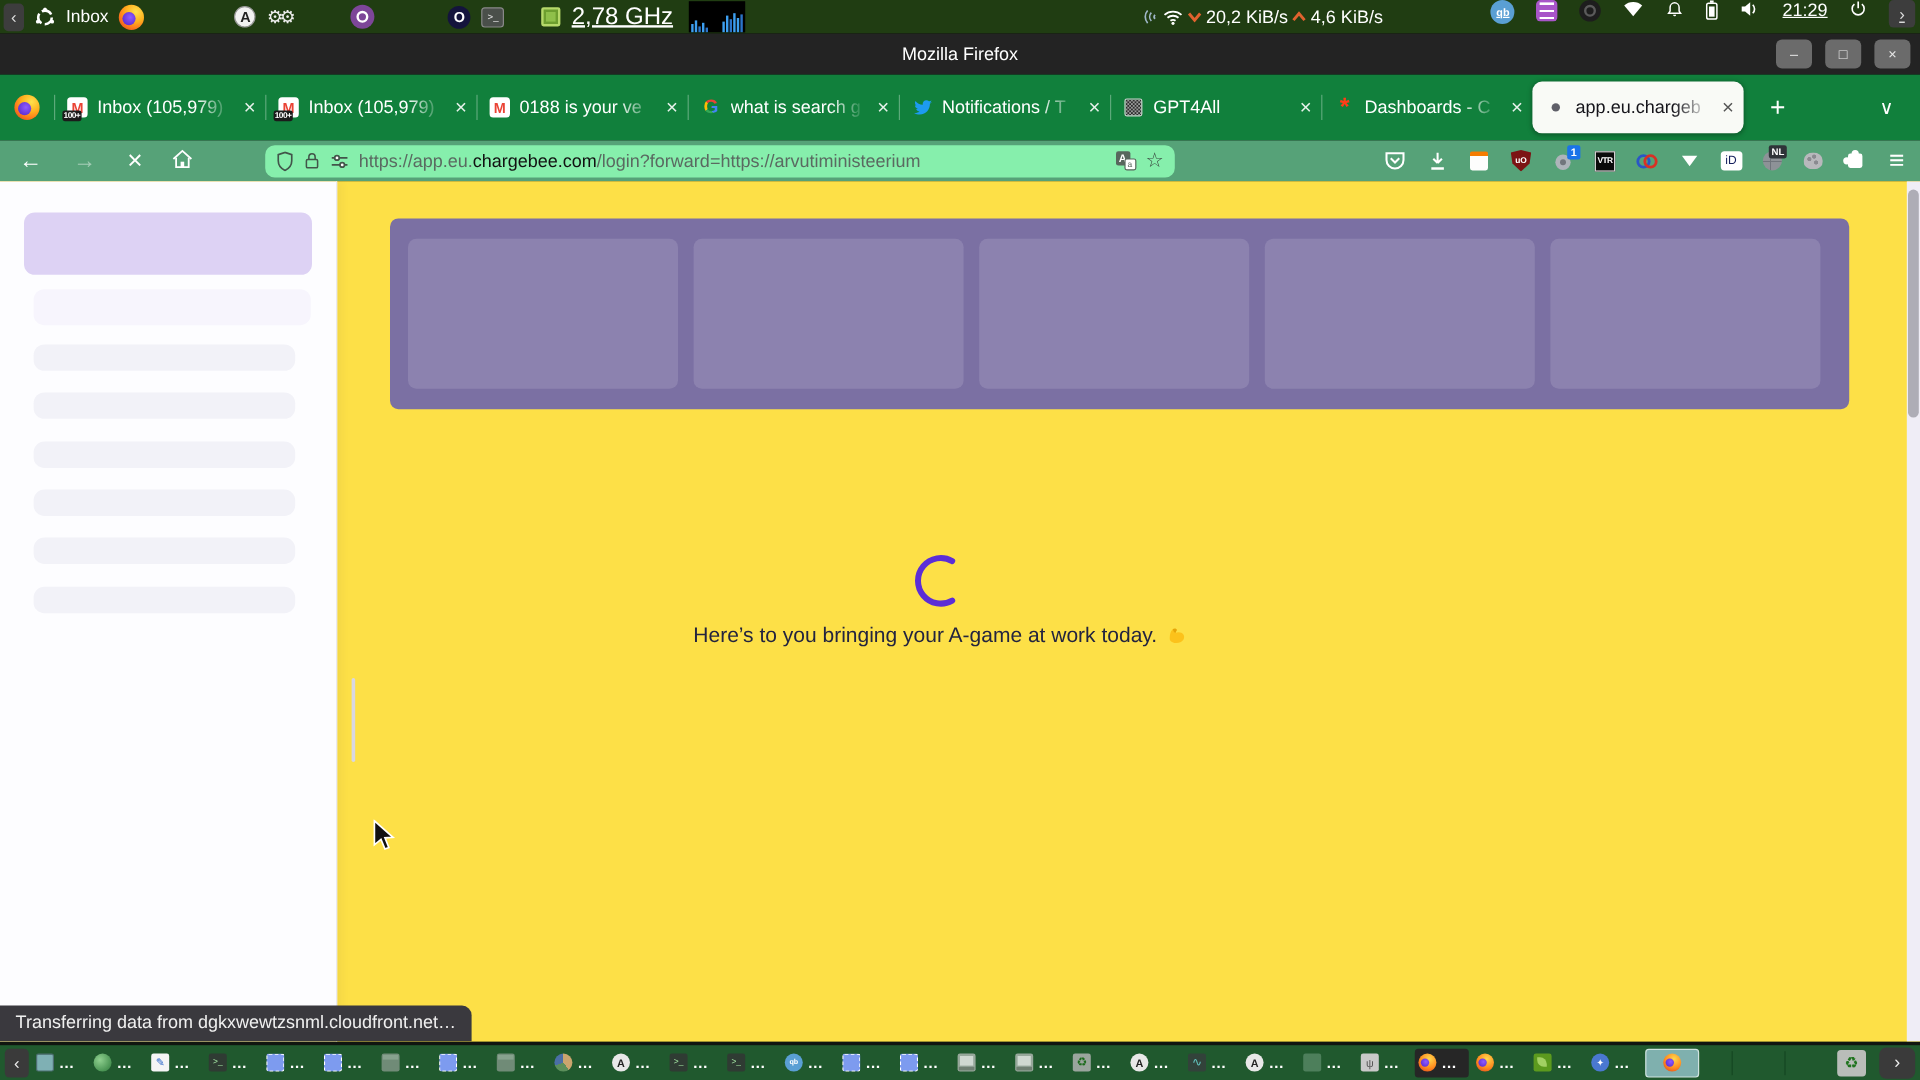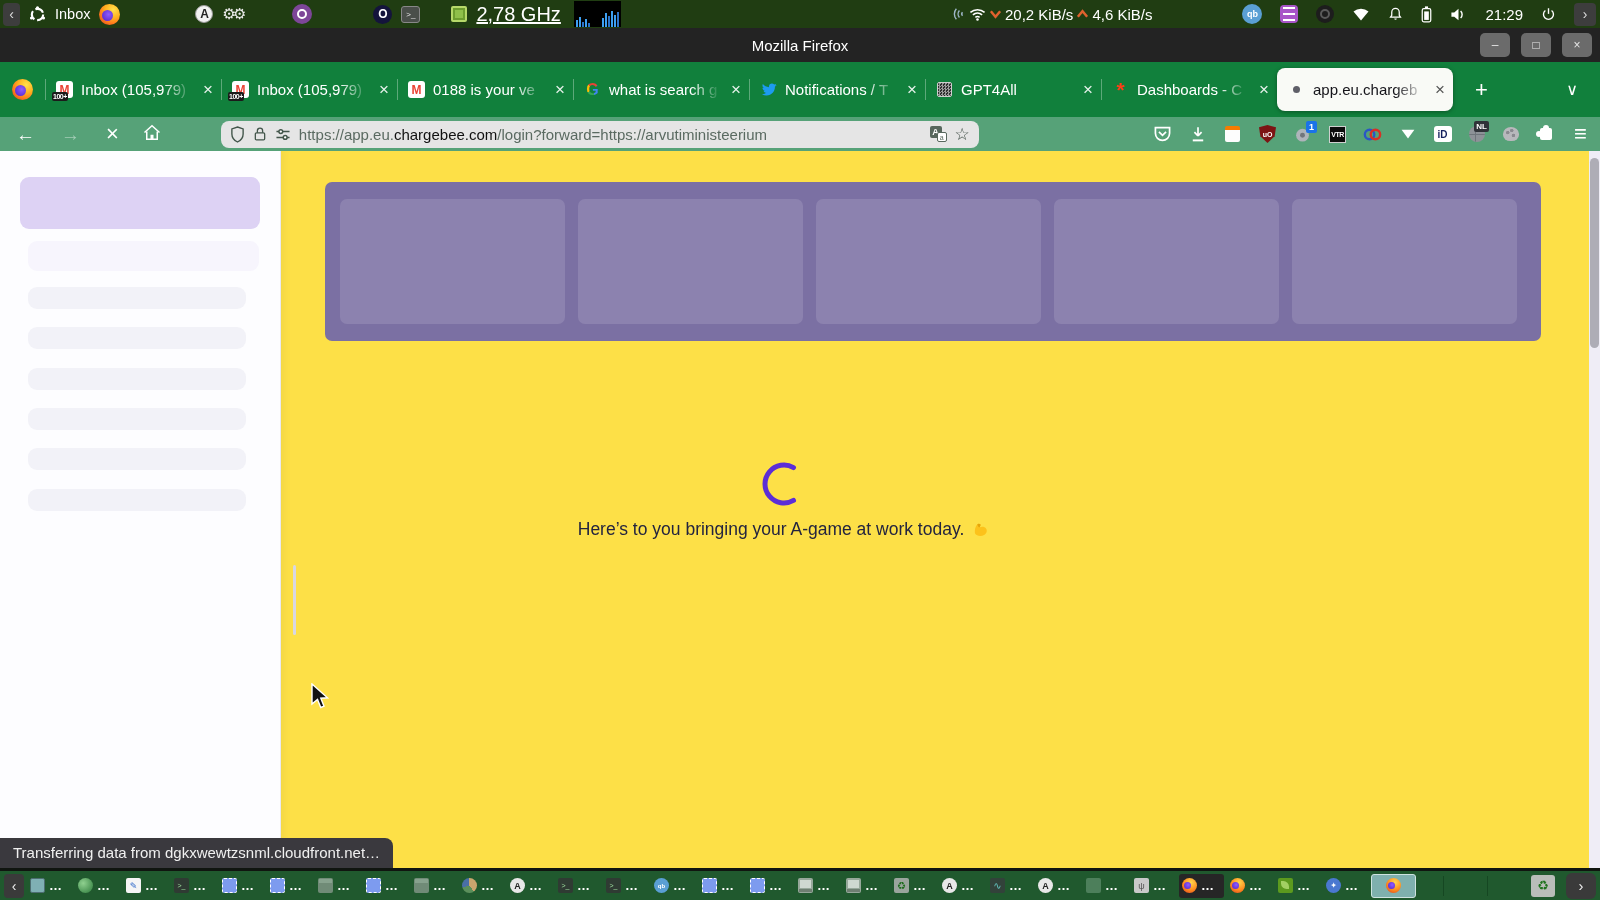--- a/index.html
+++ b/index.html
@@ -30,21 +30,21 @@
   .icon-term { width:19px; height:17px; background:#4a4f4a; border:1px solid #888; border-radius:3px;
     color:#e8e8e8; font-size:8px; display:flex; align-items:center; justify-content:center; }
   .icon-chip { width:16px; height:16px; background:#6d9e2f; border:2px solid #b6d96a;
     border-radius:2px; margin-left:22px; position:relative; }
   .icon-chip::after { content:''; position:absolute; inset:2px; background:#8fc04a; }
   .sb-freq { font-size:20px;text-decoration:underline; }
   .netgraph { width:47px; height:26px; background:#000; display:flex; align-items:flex-end; margin-left:4px; }
   .sb-center { position:absolute; left:662px; top:0; height:100%; display:flex; align-items:center; gap:22px; font-size:15px; }
   .sb-menu-item { cursor:default; }
   .sb-net { position:absolute; left:952px; top:0; height:100%; display:flex; align-items:center; gap:3px; font-size:15px; }
-  .sb-right { position:absolute; right:4px; top:0; height:100%; display:flex; align-items:center; gap:18px; font-size:15px; }
+  .sb-right { position:absolute; right:4px; top:0; height:100%; display:flex; gap:18px; font-size:15px;text-decoration:underline; }
   .icon-qb { width:20px; height:20px; border-radius:50%; background:#5a9fd4; color:#fff;
     font-size:9px; font-weight:bold; display:flex; align-items:center; justify-content:center; }
   .icon-eq { width:18px; height:18px; border-radius:4px; background:#a855c8;
     background-image:repeating-linear-gradient(0deg,#fff 0 2px,transparent 2px 6px); background-size:12px 14px;
     background-position:3px 2px; background-repeat:no-repeat; }
   .icon-darkcircle { width:18px; height:18px; border-radius:50%; background:#1d1d1d; position:relative; }
   .icon-darkcircle::after { content:''; position:absolute; inset:4px; border:2px solid #5a5a5a; border-radius:50%; }
   .sb-clock { font-size:15px; }
   .arrow-down, .arrow-up { display:flex; }
 
@@ -90,21 +90,21 @@
   .tab.dotfav .f-dot { display:block; }
   .newtab-btn { background:none; border:none; color:#fff; font-size:22px; margin-left:14px; padding:4px 8px; }
   .tab-overflow-btn { background:none; border:none; color:#fff; font-size:16px; margin-left:auto; margin-right:14px; padding:4px 8px; }
 
   
   .navbar { height:34px; background:#56a278; display:flex; align-items:center; padding-left:16px; flex:none; }
   .nav-btn { background:none; border:none; color:#fff; font-size:19px; padding:0; line-height:1; }
   .nav-btn + .nav-btn { margin-left:26px; }
   .nav-fwd { opacity:.45; }
   .nav-stop { font-size:22px; font-weight:300; }
-  .urlbar { margin-left:60px; width:758px; height:27px; background:#e5e5e5; border-radius:8px;
+  .urlbar { margin-left:60px; width:758px; height:27px; background:#86efac; border-radius:8px;
     display:flex; align-items:center; padding:0 9px; gap:8px; }
   .url-ico { flex:none; display:flex; }
   .url-text { flex:1; font-size:15px; white-space:nowrap; overflow:hidden; display:flex;
     -webkit-mask-image:linear-gradient(90deg,#000 88%,transparent 99%); mask-image:linear-gradient(90deg,#000 88%,transparent 99%); }
   .url-prefix,.url-path { color:#5a6a61; }
   .url-domain { color:#111; }
   .url-star { color:#3c4a42; font-size:17px; flex:none; }
   .translate-ico { position:relative; width:17px; height:16px; flex:none; }
   .translate-ico .t-a { position:absolute; left:0; top:0; width:12px; height:12px; background:#57675d;
     color:#fff; font-size:9px; font-weight:bold; display:flex; align-items:center; justify-content:center; border-radius:2px; }
@@ -115,21 +115,21 @@
   .ext-notepad { width:15px; height:16px; background:#fdfdfd; border-radius:2px;
     border-top:4px solid #f57c00; }
   .ext-ublock { width:17px; height:18px; background:#7c1414;
     clip-path:polygon(50% 0,100% 12%,92% 62%,50% 100%,8% 62%,0 12%); color:#fff; font-size:7px;
     display:flex; align-items:center; justify-content:center; font-weight:bold; }
   .ext-badge1 .b1 { position:absolute; top:-4px; right:-5px; background:#1a73e8; color:#fff;
     font-size:9px; font-weight:bold; padding:0 3px; border-radius:2px; line-height:12px; }
   .ext-vtr { width:17px; height:17px; background:#0b0b0b; border:1px solid #cfcfcf; color:#fff;
     font-size:7px; font-weight:bold; letter-spacing:-.5px; display:flex; align-items:center; justify-content:center; }
   .ext-id { width:18px; height:16px; background:#fff; border-radius:3px; color:#15205e;
-    font-size:10px; font-weight:bold; display:flex; align-items:center; justify-content:center; }
+    font-size:10px; font-weight:normal; display:flex; align-items:center; justify-content:center; }
   .ext-nl { width:17px; height:17px; }
   .ext-nl .globe { width:16px; height:16px; border-radius:50%; background:#8d9297; position:relative; overflow:hidden; }
   .ext-nl .globe::after { content:''; position:absolute; inset:0; border-radius:50%;
     background:linear-gradient(90deg,transparent 6px,#6f757b 6px 7px,transparent 7px),linear-gradient(0deg,transparent 7px,#6f757b 7px 8px,transparent 8px); }
   .ext-nl .nl-badge { position:absolute; top:-5px; right:-4px; background:#2f3338; color:#fff;
     font-size:8px; font-weight:bold; padding:0 2px; border-radius:2px; line-height:11px; }
   .ext-cookie { width:16px; height:14px; border-radius:50% 50% 45% 45%; background:#b8b8bc;
     background-image:radial-gradient(circle at 30% 40%,#8a8a90 1.5px,transparent 2px),radial-gradient(circle at 65% 60%,#8a8a90 1.5px,transparent 2px),radial-gradient(circle at 55% 25%,#8a8a90 1.5px,transparent 2px); }
   .ext-puzzle { width:12px; height:12px; background:#fff; border-radius:2px; position:relative; }
   .ext-puzzle::before { content:''; position:absolute; top:-3.5px; left:3px; width:6px; height:6px; border-radius:50%; background:#fff; }

